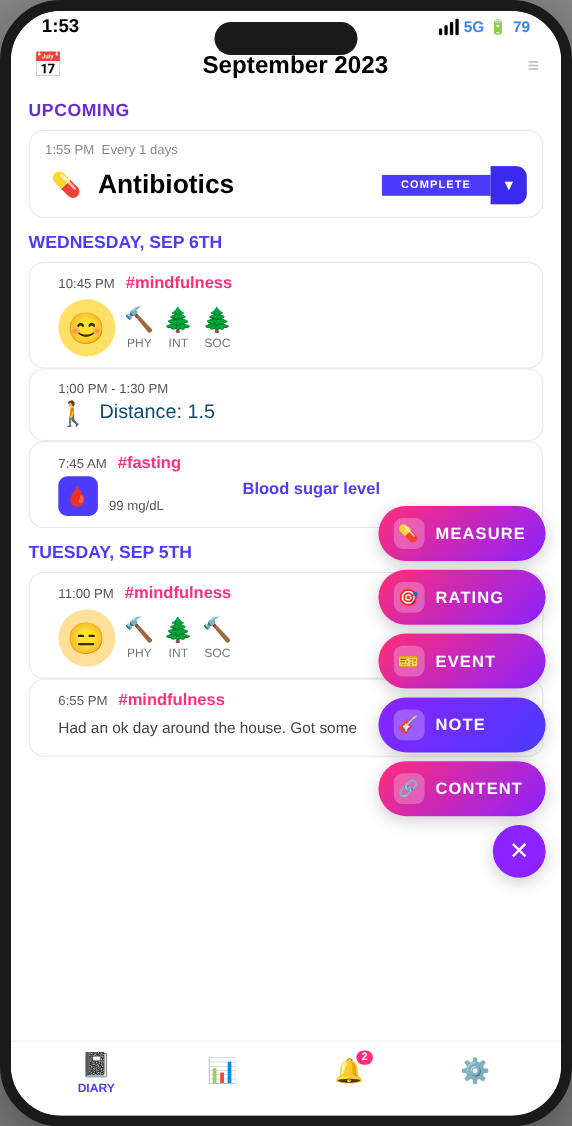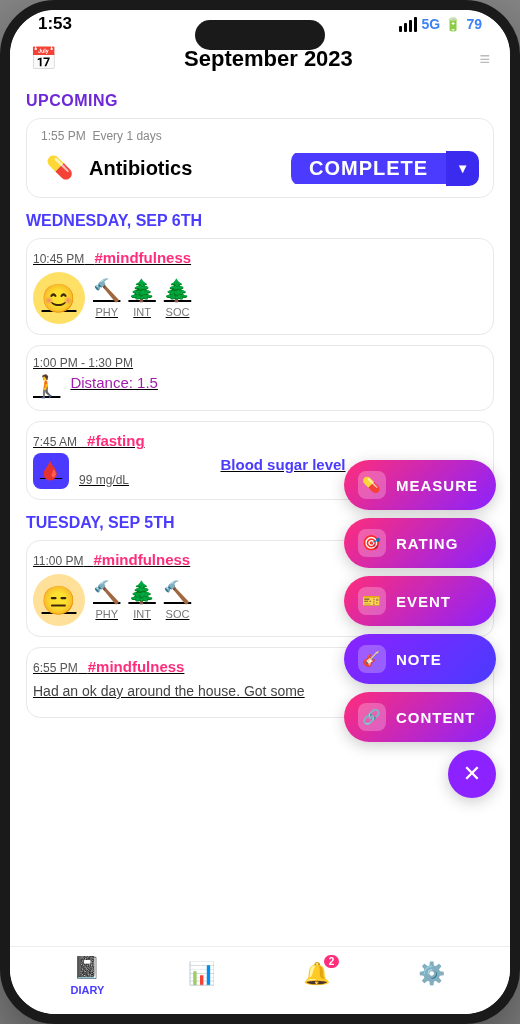--- a/index.html
+++ b/index.html
@@ -122,34 +122,34 @@
     }
     .med-icon {
       width: 38px;
       height: 38px;
       display: flex;
       align-items: center;
       justify-content: center;
       font-size: 22px;
     }
     .card-name {
-      font-size: 20px;
+      font-size: 24px;
       font-weight: 600;
       color: #000;
     }
     .complete-btn-group {
       display: flex;
       align-items: center;
       border-radius: 10px;
       overflow: hidden;
     }
     .complete-btn {
       background: #4A3BFF;
       color: #fff;
-      font-size: 20px;
+      font-size: 10px;
       font-weight: 800;
       padding: 4px 18px;
       border: none;
       cursor: pointer;
       letter-spacing: 1px;
     }
     .complete-dropdown {
       background: #3A2BEF;
       color: #fff;
       padding: 10px 10px;
@@ -162,23 +162,22 @@
       font-size: 16px;
       font-weight: 800;
       color: #4A3BFF;
       margin: 14px 0 8px 0;
     }
     
     .entry-card {
       background: #fff;
       border: 1px solid #e8e8e8;
       border-radius: 14px;
-      padding: 10px 6px;
-      margin-bottom: 10px;
-      text-decoration: underline;
+      padding: 10px 26px;
+      margin-bottom: 0;
     }
     .entry-time {
       font-size: 12px;
       color: #555;
       margin-bottom: 4px;
     }
     .entry-tag {
       color: #FF2D7A;
       font-weight: 700;
       font-size: 15px;
@@ -223,22 +222,22 @@
     }
     .activity-info {
       flex: 1;
     }
     .activity-name {
       font-size: 16px;
       font-weight: 700;
       color: #4A3BFF;
     }
     .activity-sub {
-      font-size: 15px;
-      color: #a21caf;
+      font-size: 18px;
+      color: #0c4a6e;
     }
     
     .fab-container {
       position: absolute;
       right: 14px;
       top: 380px;
       display: flex;
       flex-direction: column;
       gap: 8px;
       z-index: 100;

